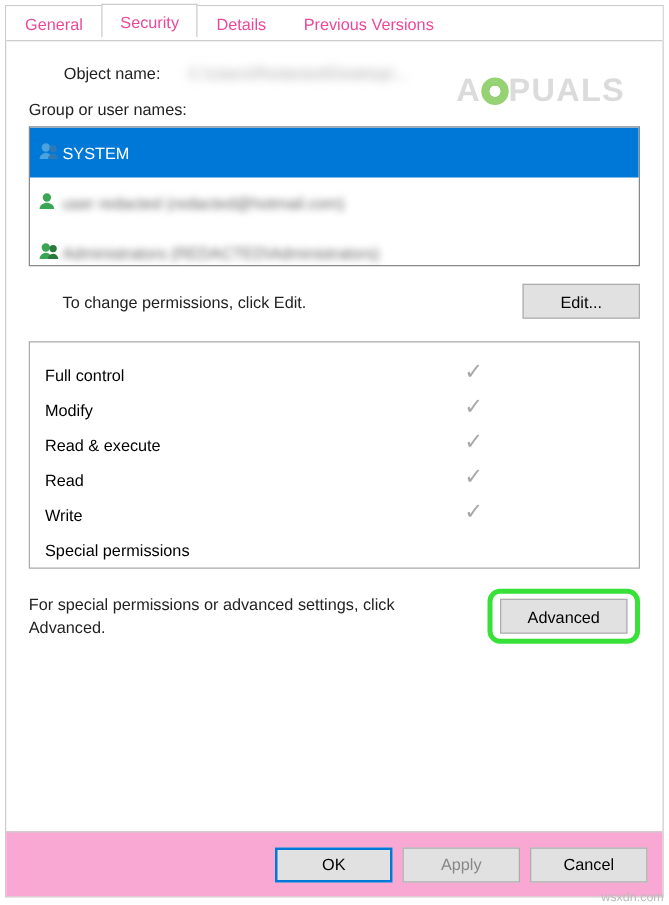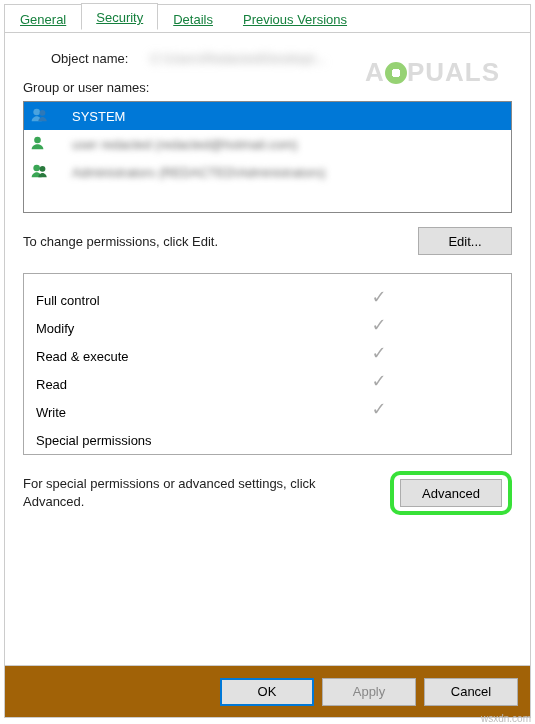--- a/index.html
+++ b/index.html
@@ -23,26 +23,25 @@
     .tab-strip {
       display: flex;
       position: relative;
       height: 28px;
       border-bottom: 1px solid #ccc;
       background: #fff;
     }
     .tab {
       padding: 5px 14px 4px 14px;
       font-size: 13px;
-      color: #15803d;
+      color: #ec4899;
       cursor: pointer;
       border: 1px solid transparent;
       position: relative;
       top: 1px;
-      text-decoration: underline;
     }
     .tab.active {
       border: 1px solid #ccc;
       border-bottom: 1px solid #fff;
       background: #fff;
       top: -2px;
       padding-top: 6px;
       padding-bottom: 5px;
       text-align: center;
     }
@@ -70,23 +69,23 @@
     .listbox {
       border: 1px solid #888;
       height: 112px;
       background: #fff;
       overflow: hidden;
       margin-bottom: 14px;
     }
     .list-item {
       display: flex;
       align-items: center;
-      height: 28px;
+      height: 40px;
       padding: 0 6px;
-      gap: 22px;
+      gap: 0;
       font-size: 13px;
     }
     .list-item.selected {
       background: #0078d7;
       color: #fff;
     }
     .list-item.blurred .itm-text {
       filter: blur(3px);
       color: #666;
     }
@@ -95,21 +94,21 @@
       height: 18px;
       display: inline-block;
       flex-shrink: 0;
     }
     .edit-row {
       display: flex;
       align-items: center;
       gap: 10px;
       margin-bottom: 18px;
     }
-    .edit-row .label { flex: 1; }
+    .edit-row .label { flex: 1; margin-left: 27px; }
     .btn {
       height: 28px;
       min-width: 94px;
       background: #e1e1e1;
       border: 1px solid #adadad;
       font-family: Liberation Sans, sans-serif;
       font-size: 13px;
       cursor: pointer;
       padding: 0 10px;
     }
@@ -152,21 +151,21 @@
       padding: 4px 6px;
       display: inline-block;
     }
     .bottom-bar {
       position: absolute;
       bottom: 0;
       left: 0;
       right: 0;
       height: 52px;
       border-top: 1px solid #ccc;
-      background: #a16207;
+      background: #f9a8d4;
       display: flex;
       align-items: center;
       justify-content: flex-end;
       padding: 0 12px;
       gap: 8px;
     }
     .btn.primary {
       border: 2px solid #0078d7;
       background: #e1e1e1;
     }

